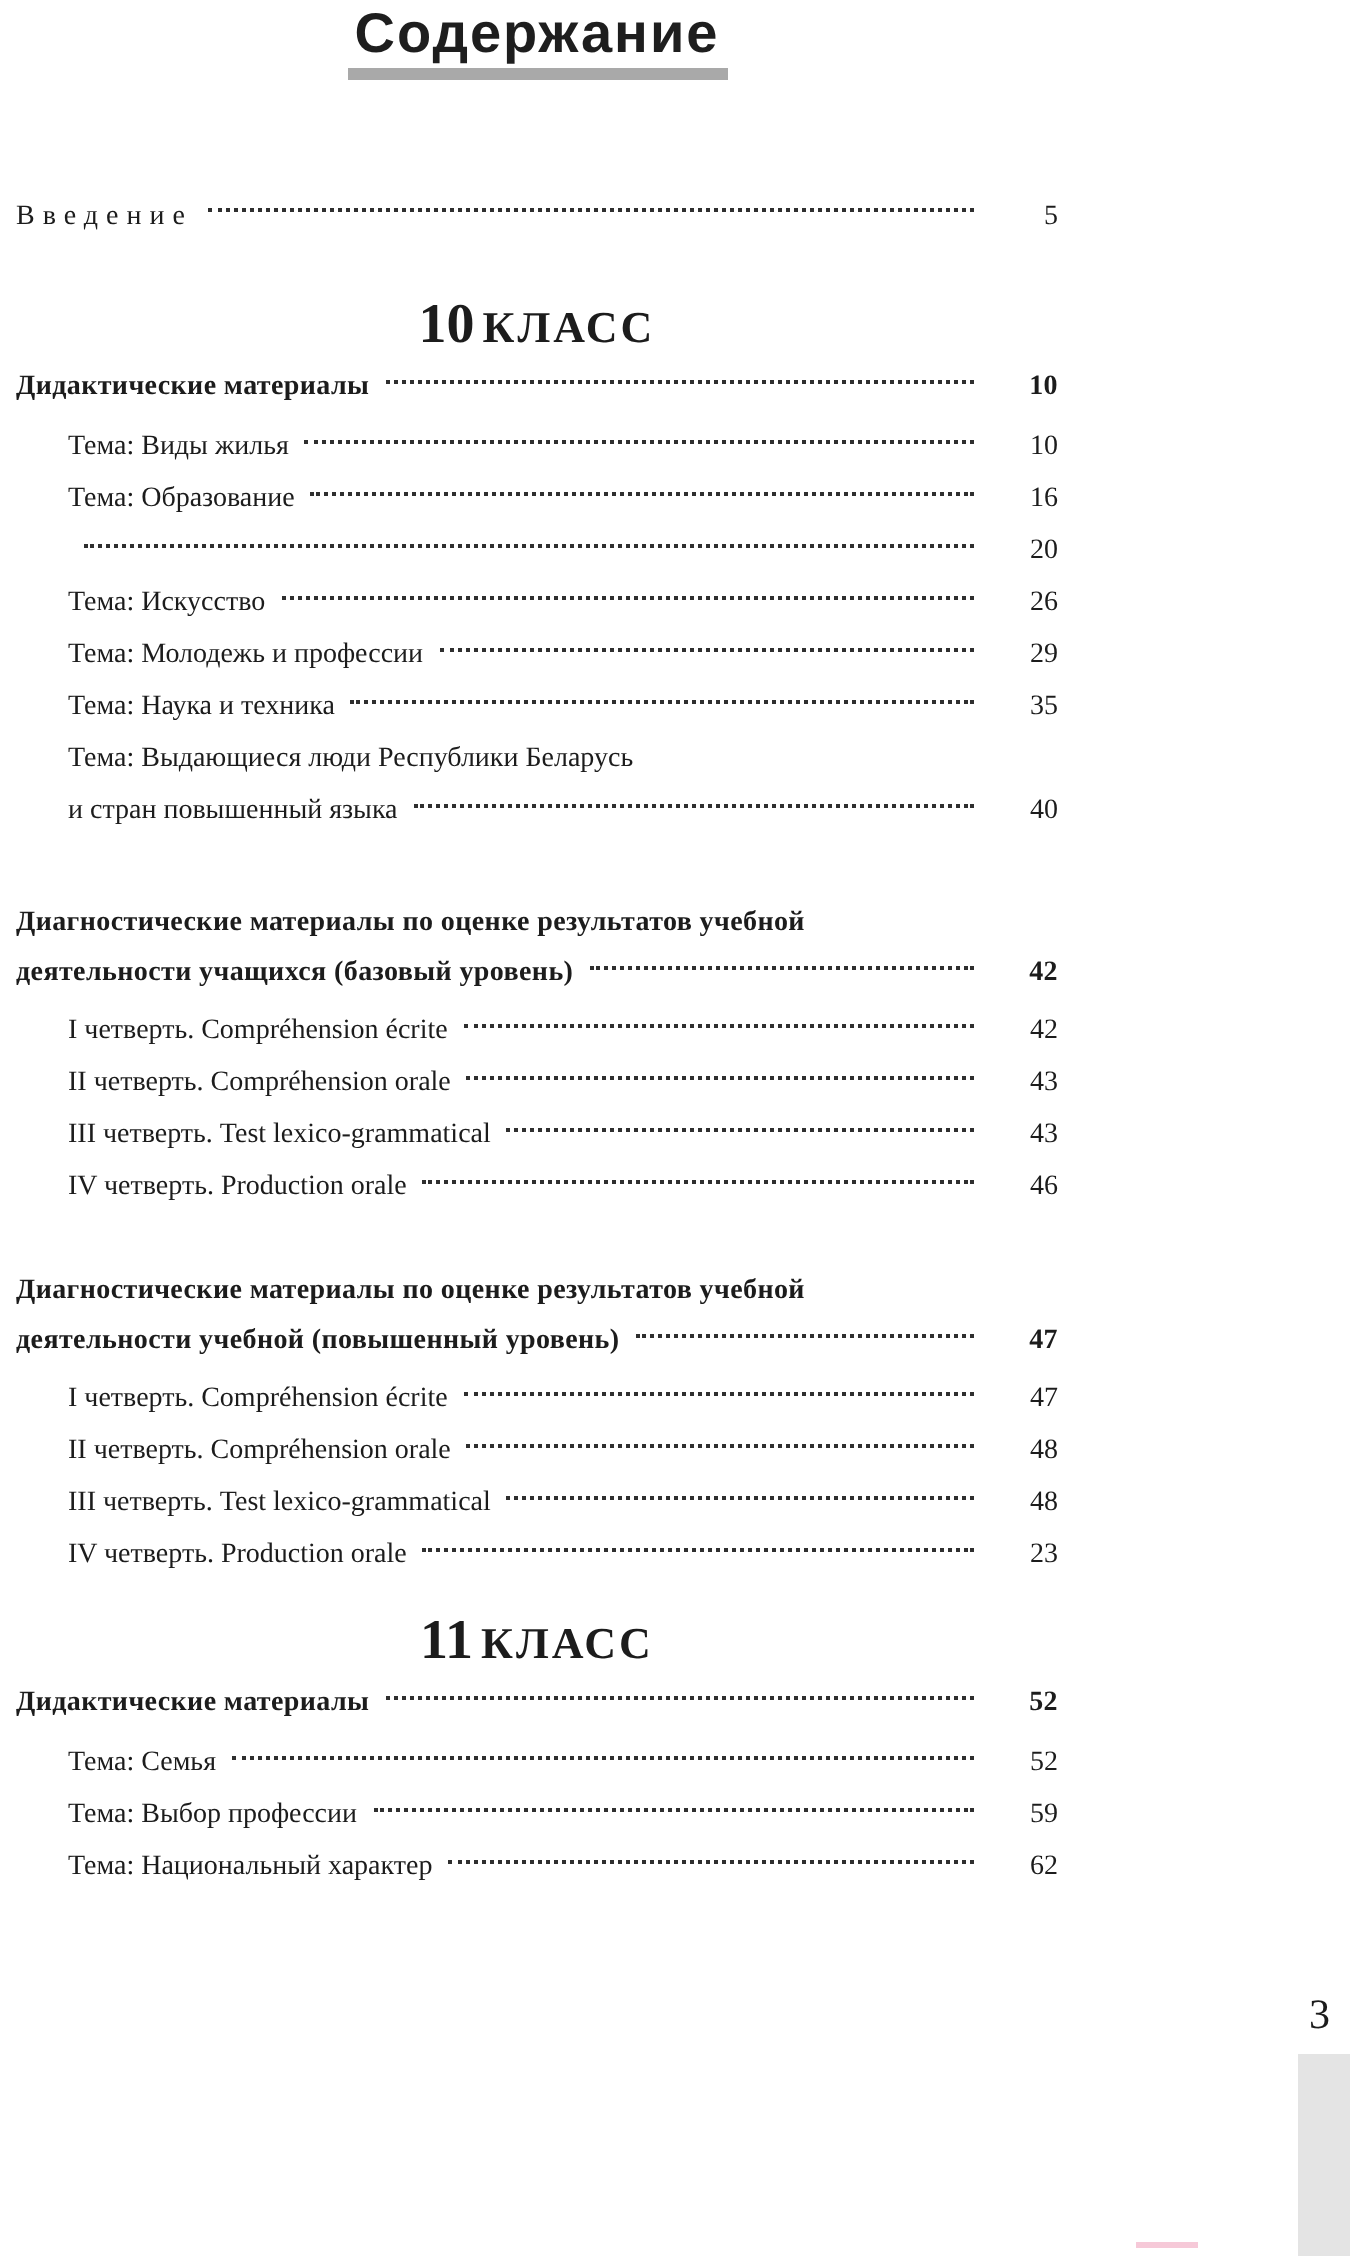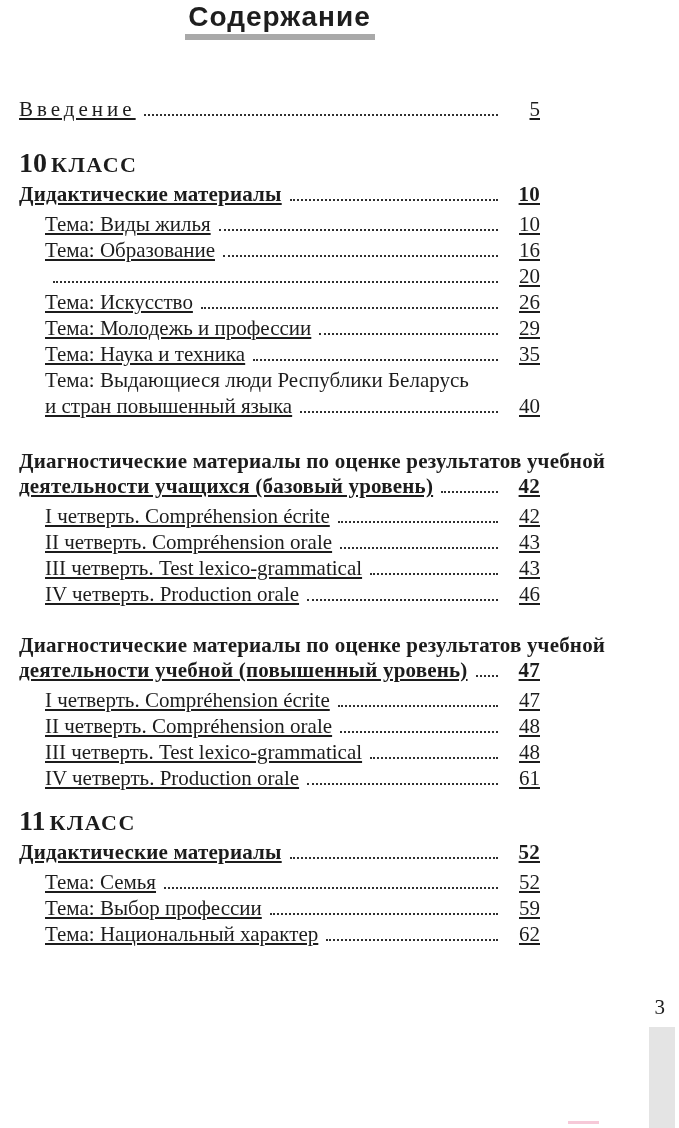--- a/index.html
+++ b/index.html
@@ -6,21 +6,21 @@
   body {
     width: 679px; height: 1128px;
     background: #ffffff;
     position: relative;
     overflow: hidden;
     font-family: "Liberation Serif", serif;
     color: #1c1c1c;
   }
   .content {
     position: absolute;
-    top: 0; left: 15px;
+    top: 0; left: 4px;
     width: 541px;
     padding: 0 16px 0 4px;
     box-sizing: border-box;
   }
   
   .doc-title {
     margin: 0;
     padding-top: 1px;
     text-align: center;
     font-family: "Liberation Sans", sans-serif;
@@ -31,45 +31,44 @@
     color: #1e1e1e;
   }
   .title-underline {
     width: 190px; height: 6px;
     background: #a9a9a9;
     margin: 1px auto 0 auto;
   }
   
   .row {
     display: flex;
-    align-items: flex-end;
-    font-size: 21px;
+    align-items: center;
+    font-size: 14px;
     line-height: 26px;
     white-space: nowrap;
-    text-decoration: underline;
   }
   .row .lbl { flex: 0 0 auto; }
   .leader {
     flex: 1 1 auto;
     min-width: 12px;
     border-bottom: 2px dotted #2f2f2f;
     margin: 0 6px 6px 8px;
   }
   .pg { flex: 0 0 36px; width: 36px; text-align: right; }
-  .plainline { font-size: 21px; line-height: 26px; white-space: nowrap; }
+  .plainline { font-size: 14px; line-height: 26px; white-space: nowrap; }
   .ind { padding-left: 26px; }
   .bold { font-weight: bold; letter-spacing: 0.2px; }
   
   .intro-block { margin-top: 53px; }
   .intro-block .row { line-height: 32px; letter-spacing: 4px; }
   .intro-block .leader { letter-spacing: 0; margin-bottom: 9px; }
   .intro-block .pg { letter-spacing: 0; }
   
   .class-head {
-    text-align: left;
+    text-align: center;
     font-weight: bold;
     height: 36px;
     line-height: 36px;
     white-space: nowrap;
   }
   .class-head .num { font-size: 28px; }
   .class-head .word { font-size: 22px; letter-spacing: 1.5px; }
   
   .head10 { margin-top: 20px; }
   .items-block { margin-top: 4px; }
@@ -212,21 +211,21 @@
         <span class="pg">48</span>
       </div>
       <div class="row ind">
         <span class="lbl">III четверть. Test lexico-grammatical</span>
         <span class="leader"></span>
         <span class="pg">48</span>
       </div>
       <div class="row ind">
         <span class="lbl">IV четверть. Production orale</span>
         <span class="leader"></span>
-        <span class="pg">61</span>
+        <span class="pg">23</span>
       </div>
     </div>
   </div>
 
   <div class="class-head head11">
     <span class="num">11</span>
     <span class="word">КЛАСС</span>
   </div>
 
   <div class="row bold">

